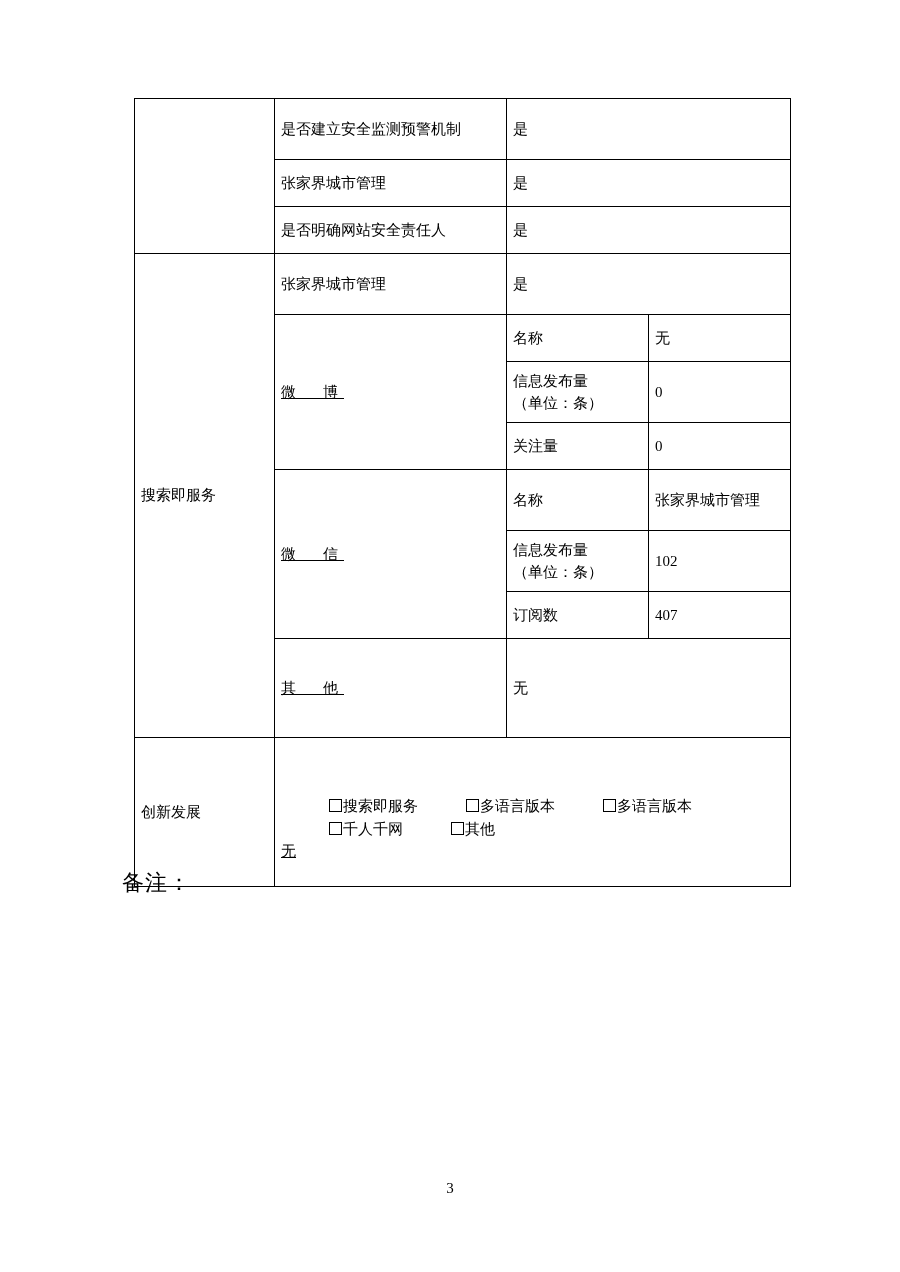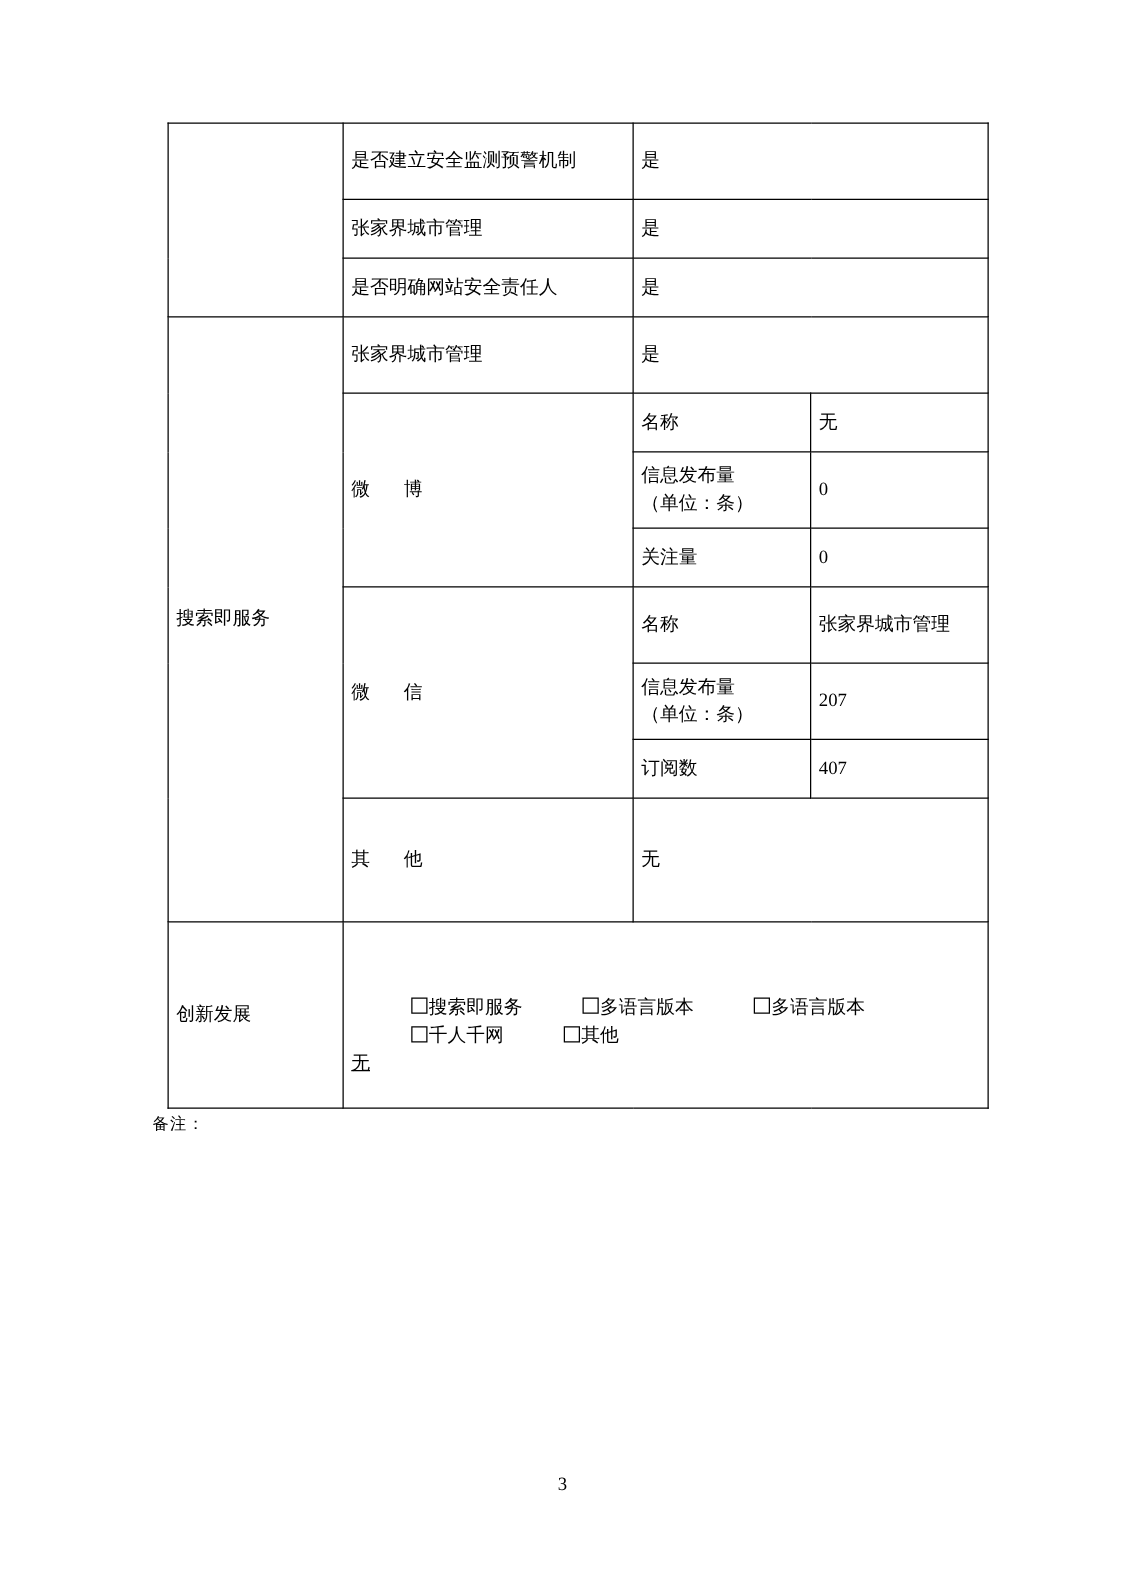--- a/index.html
+++ b/index.html
@@ -32,21 +32,21 @@
   table.report td {
     border: 1px solid #000000;
     vertical-align: middle;
     font-size: 15px;
     line-height: 1.5;
     padding: 4px 6px;
     font-family: "Liberation Serif", "DejaVu Serif", serif;
   }
   .cell-tall { height: 52px; }
   .cell-mid  { height: 38px; }
-  .spaced { letter-spacing: 6px; }
+  .spaced { letter-spacing: 6px; text-decoration: underline; }
   .small-line { font-size: 14px; line-height: 1.35; }
   .innovation-cell {
     text-align: left;
     padding: 16px 14px 14px 14px;
     font-size: 15px;
     line-height: 1.9;
     height: 140px;
     vertical-align: top;
   }
   .innovation-inner {
@@ -60,22 +60,22 @@
     margin-right: 1px;
     vertical-align: -1px;
   }
   .opt { white-space: nowrap; padding-left: 48px; }
   .underline-txt {
     text-decoration: underline;
   }
   .remark {
     position: absolute;
     left: 122px;
-    top: 890px;
-    font-size: 13px;
+    top: 868px;
+    font-size: 22px;
     letter-spacing: 1px;
   }
   .pagenum {
     position: absolute;
     left: 0;
     width: 900px;
     top: 1180px;
     text-align: center;
     font-size: 15px;
   }
@@ -134,21 +134,21 @@
       <tr>
         <td rowspan="3" class="spaced">微　信</td>
         <td class="cell-tall">名称</td>
         <td class="cell-tall">张家界城市管理</td>
       </tr>
       <tr>
         <td class="cell-tall small-line">
           <div>信息发布量</div>
           <div>（单位：条）</div>
         </td>
-        <td class="cell-tall">207</td>
+        <td class="cell-tall">102</td>
       </tr>
       <tr>
         <td class="cell-mid">订阅数</td>
         <td class="cell-mid">407</td>
       </tr>
 
       <tr>
         <td class="spaced" style="height:90px">其　他</td>
         <td colspan="2" style="height:90px">无</td>
       </tr>

